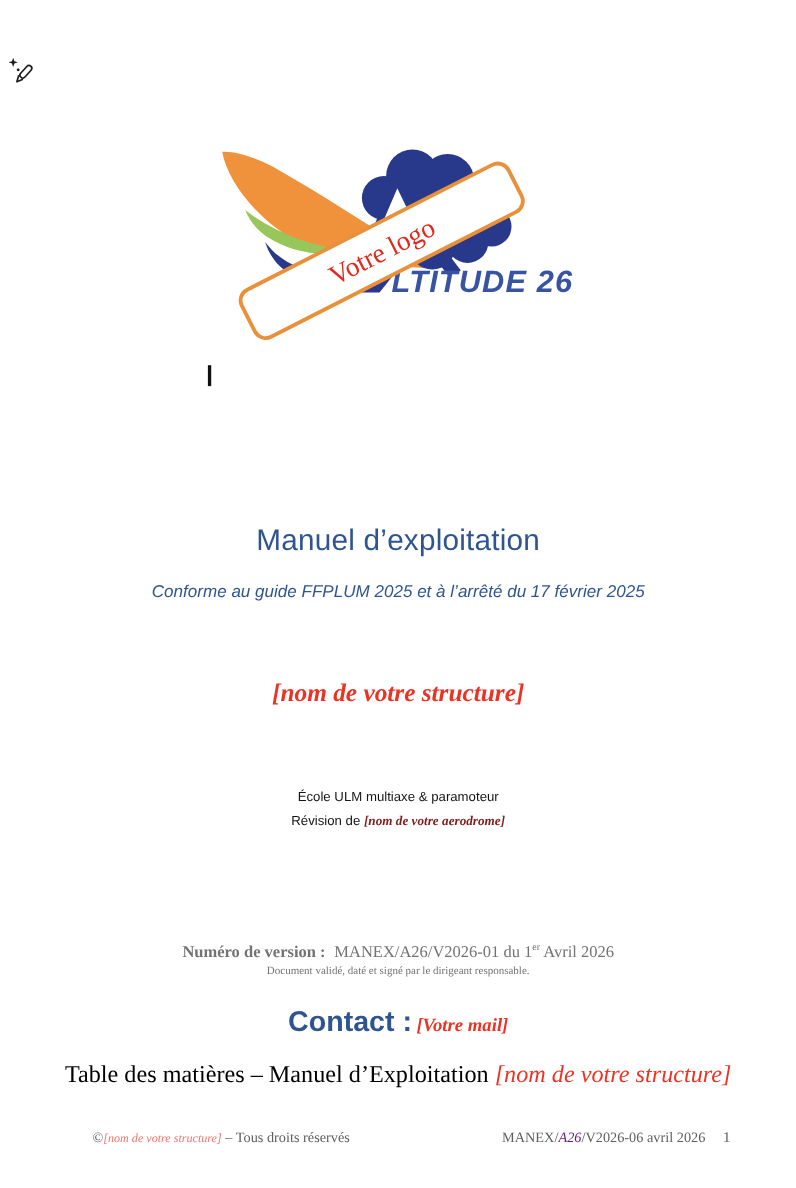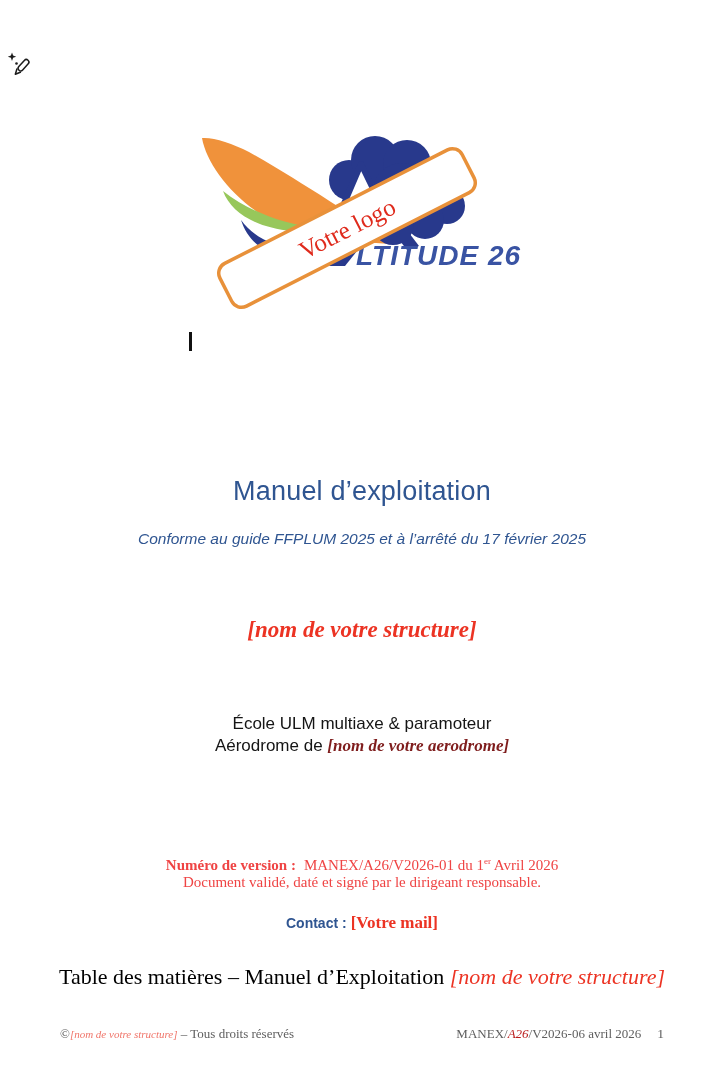--- a/index.html
+++ b/index.html
@@ -24,49 +24,49 @@
   
   .text-cursor { left: 189px; top: 332px; width: 2.5px; height: 19px; background: #111; }
 
   
   .doc-title { top: 476px; font-size: 27px; letter-spacing: .2px; color: #2F5591; }
   .doc-subtitle { top: 530px; font-size: 15.5px; font-style: italic; color: #2F5591; }
   .structure-ph {
     top: 617px; font-size: 23px; color: #EC3323;
     font-family: "Liberation Serif", serif; font-style: italic; font-weight: 700;
   }
-  .details { top: 713px; font-size: 17px; line-height: 22px; color: #151515; }
+  .details { top: 713px; font-size: 12px; line-height: 22px; color: #151515; }
   .red-ph {
     font-family: "Liberation Serif", serif; font-style: italic; font-weight: 700;
     color: #7f1d1d;
   }
-  .version { top: 853px; font-family: "Liberation Serif", serif; color: #ef4444; }
+  .version { top: 853px; font-family: "Liberation Serif", serif; color: #737373; }
   .version .l1 { font-size: 15px; line-height: 17px; }
-  .version .l2 { font-size: 15px; line-height: 16px; }
+  .version .l2 { font-size: 10px; line-height: 16px; }
   .version .lbl { font-weight: 700; margin-right: 8px; }
   .version sup { font-size: 9px; }
   .contact { top: 913px; }
-  .contact .lbl { font-size: 14px; font-weight: 700; color: #2F5591; }
+  .contact .lbl { font-size: 26px; font-weight: 700; color: #2F5591; }
   .contact .mail {
-    font-family: "Liberation Serif", serif; font-weight: 700;
+    font-family: "Liberation Serif", serif; font-style: italic; font-weight: 700;
     font-size: 17px; color: #EC3323; margin-left: 4px;
   }
   .toc-line { top: 964px; font-family: "Liberation Serif", serif; font-size: 22px; color: #000; }
   .toc-line .red-ph-light {
     color: #EC3323; font-style: italic; font-family: "Liberation Serif", serif;
   }
 
   
   .footer-left, .footer-right {
-    top: 1026px; font-family: "Liberation Serif", serif; font-size: 13px; color: #5E5E5E;
+    top: 1026px; font-family: "Liberation Serif", serif; font-size: 13px; color: #5E5E5E; margin-left: 24px;
   }
   .footer-left { left: 60px; }
   .footer-right { right: 60px; display: flex; align-items: baseline; }
   .f-ph { color: #F0756A; font-style: italic; font-size: 11px; }
-  .f-red { color: #b91c1c; font-style: italic; font-family: Liberation Serif, serif; }
+  .f-red { color: #701a75; font-style: italic; font-family: Liberation Serif, serif; }
   .page-num { margin-left: 16px; font-size: 13.5px; }
 </style>
 </head>
 <body>
 
 <svg class="abs edit-icon" viewBox="0 0 26 30" xmlns="http://www.w3.org/2000/svg">
   <path d="M6 1.5 L7.1 4.6 L10.2 5.7 L7.1 6.8 L6 9.9 L4.9 6.8 L1.8 5.7 L4.9 4.6 Z" fill="#1c1c1c"></path>
   <circle cx="10.5" cy="12.5" r="1.3" fill="#1c1c1c"></circle>
   <g transform="rotate(42 15 17)">
     <rect x="12.4" y="6.5" width="5.2" height="13.5" rx="2.6" fill="none" stroke="#1c1c1c" stroke-width="1.5"></rect>
@@ -109,21 +109,21 @@
 
 <div class="abs text-cursor"></div>
 
 <div class="abs center-line doc-title">Manuel d’exploitation</div>
 <div class="abs center-line doc-subtitle">Conforme au guide FFPLUM 2025 et à l’arrêté du 17 février 2025</div>
 
 <div class="abs center-line structure-ph">[nom de votre structure]</div>
 
 <div class="abs center-line details">
   <div>École ULM multiaxe &amp; paramoteur</div>
-  <div><span>Aérodrome de </span><span class="red-ph">[nom de votre aerodrome]</span></div>
+  <div><span>Révision de </span><span class="red-ph">[nom de votre aerodrome]</span></div>
 </div>
 
 <div class="abs center-line version">
   <div class="l1"><span class="lbl">Numéro de version :</span><span>MANEX/A26/V2026-01 du 1</span><sup>er</sup><span> Avril 2026</span></div>
   <div class="l2">Document validé, daté et signé par le dirigeant responsable.</div>
 </div>
 
 <div class="abs center-line contact"><span class="lbl">Contact :</span><span class="mail">[Votre mail]</span></div>
 
 <div class="abs center-line toc-line"><span>Table des matières – Manuel d’Exploitation </span><span class="red-ph-light">[nom de votre structure]</span></div>

